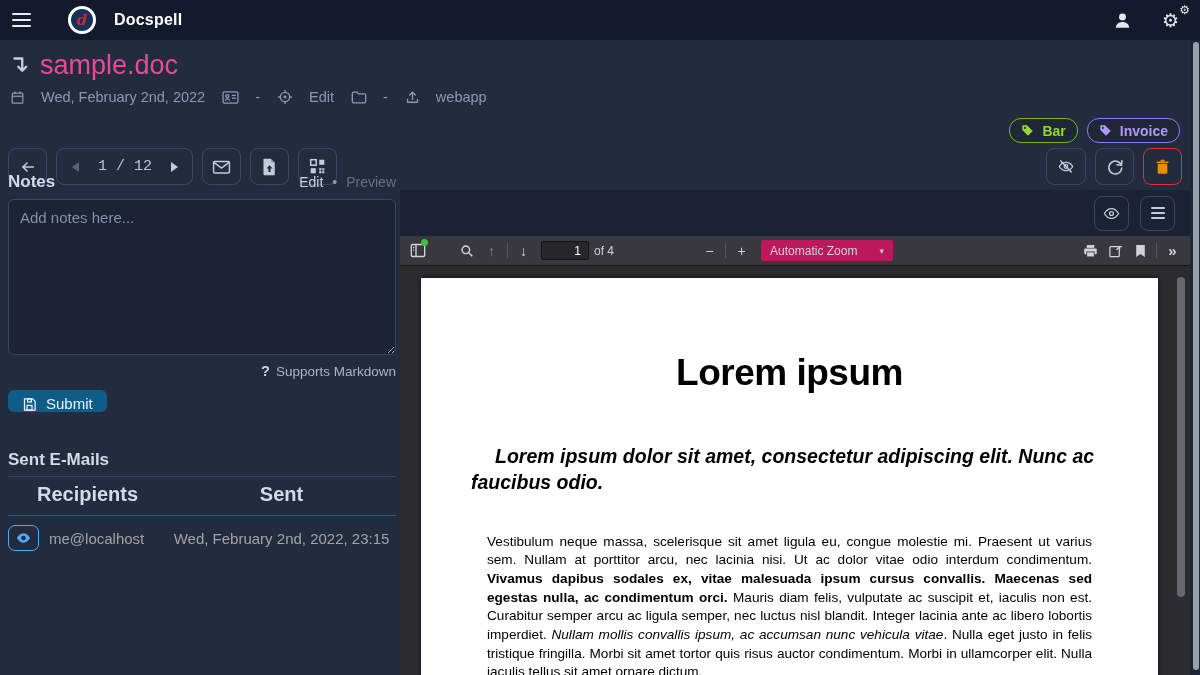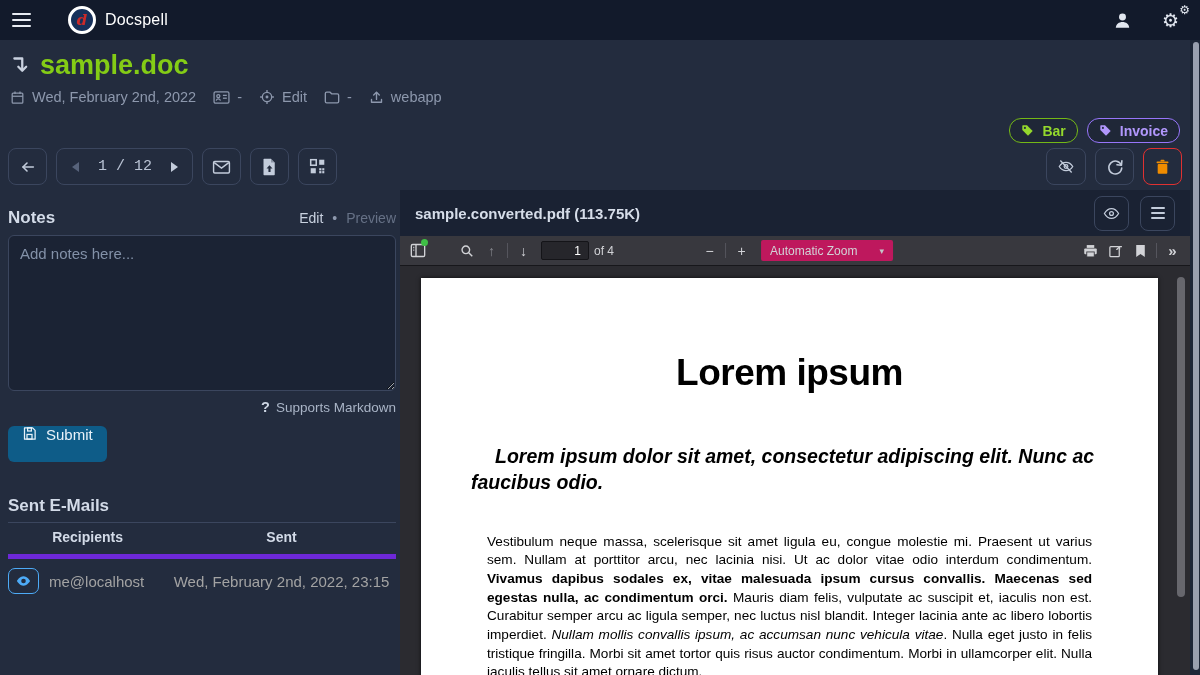--- a/index.html
+++ b/index.html
@@ -9,39 +9,39 @@
 
   
   .navbar { position:absolute; top:0; left:0; right:0; height:40px; background:#121a2b;
             display:flex; align-items:center; padding:0 12px; }
   .hamburger { width:34px; height:30px; background:none; border:none; cursor:pointer;
                display:flex; flex-direction:column; justify-content:center; gap:3.5px; align-items:flex-start; }
   .hamburger i { display:block; width:19px; height:2.5px; background:#e8ecf3; border-radius:1px; }
   .logo { width:28px; height:28px; border-radius:50%; background:#16305a; border:3px solid #ffffff;
           display:flex; align-items:center; justify-content:center; margin-left:22px; }
   .logo b { color:#c92a2a; font-size:15px; font-family:"DejaVu Serif", serif; font-style:italic; line-height:1; }
-  .brand-title { font-weight:normal; font-size:16px; color:#ffffff; margin-left:9px; letter-spacing:.2px;text-align:right; }
+  .brand-title { font-weight:bold; font-size:16px; color:#ffffff; margin-left:18px; letter-spacing:.2px;text-align:right; }
   .nav-spacer { flex:1; }
   .nav-icon-btn { background:none; border:none; color:#e2e7f0; cursor:pointer; display:flex; align-items:center; }
   .user-btn { margin-right:30px; }
   .gears { position:relative; width:26px; height:24px; font-size:19px; color:#e2e7f0; }
   .gears .g1 { position:absolute; left:0; top:1px; }
   .gears .g2 { position:absolute; right:-2px; top:-5px; font-size:12px; }
 
   
   .outer-scroll { position:absolute; top:40px; right:0; bottom:0; width:10px; background:#1d2637; }
   .outer-scroll .thumb { position:absolute; top:2px; right:1px; width:6px; height:628px;
                          background:#99a0af; border-radius:3px; }
 
   
   .item-header { position:absolute; top:40px; left:0; right:10px; padding:10px 10px 0 10px; }
   .title-row { display:flex; align-items:center; gap:9px; }
-  .title-row h1 { font-size:27px; font-weight:bold; color:#84cc16; }
+  .title-row h1 { font-size:27px; font-weight:normal; color:#ec4899; }
   .meta-row { display:flex; align-items:center; margin-top:8px; color:#8d98ad; font-size:14.5px; }
-  .meta-item { display:flex; align-items:center; gap:7px; margin-right:17px; }
+  .meta-item { display:flex; align-items:center; gap:16px; margin-right:17px; }
   .meta-item svg { flex:none; }
   .tags-row { display:flex; justify-content:flex-end; gap:9px; margin-top:13px; }
   .tag { display:inline-flex; align-items:center; gap:8px; height:25px; padding:0 11px;
          border:1px solid; border-radius:12px; background:rgba(0,0,0,.10);
          font-weight:bold; font-size:14px; cursor:pointer; font-family:inherit; }
 
   
   .toolbar { position:absolute; top:148px; left:8px; right:18px; display:flex; align-items:flex-start; }
   .btn { height:37px; min-width:39px; border:1px solid #3b465e; border-radius:8px; background:transparent;
          color:#c3ccdb; display:inline-flex; align-items:center; justify-content:center;
@@ -52,39 +52,39 @@
            background:transparent; border:none; cursor:pointer; font-family:Liberation Mono, monospace; }
   .pager-prev { width:36px; border-right:1px solid #3b465e; }
   .pager-next { width:35px; border-left:1px solid #3b465e; }
   .tri-l { width:0; height:0; border:5px solid transparent; border-right:7px solid #57637b; border-left:none; }
   .tri-r { width:0; height:0; border:5px solid transparent; border-left:7px solid #c3ccdb; border-right:none; }
   .pager-label { width:64px; color:#b9c3d4; font-size:15px; }
   .toolbar-right { margin-left:auto; display:flex; }
   .trash-btn { border-color:#e03131; margin-right:0; }
 
   
-  .left-col { position:absolute; top:208px; left:8px; width:388px; }
+  .left-col { position:absolute; top:172px; left:8px; width:388px; }
   .notes-head { display:flex; align-items:baseline; }
   .notes-head h2, .sent-head { font-size:17px; font-weight:bold; color:#d3dbe8; }
   .notes-links { margin-left:auto; font-size:14px; display:flex; align-items:flex-end; }
   .link-edit { color:#c9d2e0; cursor:pointer; background:none; border:none; font-size:14px; font-family:inherit; }
   .link-dot { color:#8d98ad; margin:0 9px; }
   .link-preview { color:#667186; cursor:pointer; background:none; border:none; font-size:14px; font-family:inherit; }
   .notes-area { width:100%; height:156px; margin-top:7px; background:#1b2334; border:1px solid #3b465e;
                 border-radius:6px; padding:9px 11px; color:#c6cfdd; font-size:15px;
                 font-family:"Liberation Sans", sans-serif; resize:both; }
   .notes-area::placeholder { color:#8391a8; }
   .md-hint { text-align:right; font-size:13.5px; margin-top:4px; color:#a9b4c6; cursor:pointer; }
   .md-hint b { color:#cdd6e3; font-size:14.5px; margin-right:6px; }
-  .submit-btn { margin-top:11px; display:inline-flex; align-items:flex-start; gap:9px; background:#0e5c88;
-                color:#e9f2f9; border:none; border-radius:6px; padding:0 14px; height:36px;
+  .submit-btn { margin-top:11px; display:inline-flex; align-items:flex-end; gap:9px; background:#0e5c88;
+                color:#e9f2f9; border:none; border-radius:6px; padding:0 14px; height:22px;
                 font-size:15px; cursor:pointer; font-family:inherit; }
   .sent-head { margin-top:34px; }
   .sent-table { width:100%; border-collapse:collapse; margin-top:6px; border-top:1px solid #3b465e; }
-  .sent-table th { border-bottom:5px solid #6d28d9; padding:6px 0 9px; font-size:14px; font-weight:bold;
+  .sent-table th { border-bottom:1px solid #6d28d9; padding:6px 0 9px; font-size:20px; font-weight:bold;
                    color:#d3dbe8; text-align:center; }
   .sent-table .col-recip { width:41%; }
   .sent-table td { padding-top:9px; font-size:15px; color:#a3a3a3; }
   .recip-cell { display:flex; align-items:center; }
   .sent-cell { text-align:center; }
   .eye-btn { width:31px; height:26px; border:1px solid #4dabf7; border-radius:7px; background:transparent;
              color:#4dabf7; display:inline-flex; align-items:center; justify-content:center;
              margin-right:10px; cursor:pointer; flex:none; }
 
   
@@ -344,21 +344,20 @@
             </span>
           </td>
           <td class="sent-cell">Wed, February 2nd, 2022, 23:15</td>
         </tr>
       </tbody>
     </table>
   </section>
 
   <section class="pdf-panel">
     <div class="panel-head">
-      <span class="panel-file">sample.converted.pdf (113.75K)</span>
       <button class="phbtn">
         <svg width="17" height="13" viewBox="0 0 24 18" fill="none" stroke="#c3ccdb" stroke-width="1.8">
           <path d="M12 2C6 2 2 9 2 9s4 7 10 7 10-7 10-7-4-7-10-7z"></path>
             <circle cx="12" cy="9" r="2.7"></circle>
         </svg>
       </button>
       <button class="phbtn">
         <span class="menu-glyph">
             <i></i>
             <i></i>

